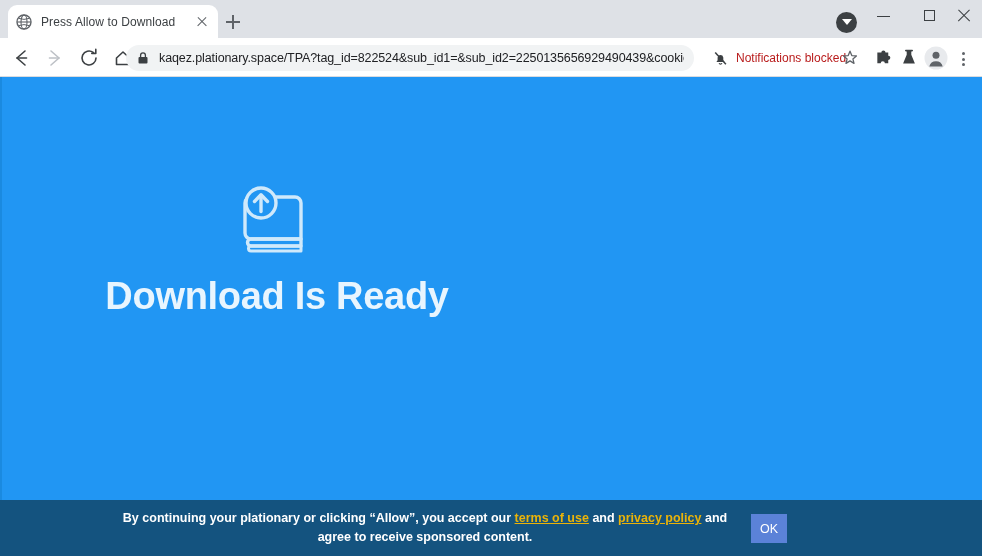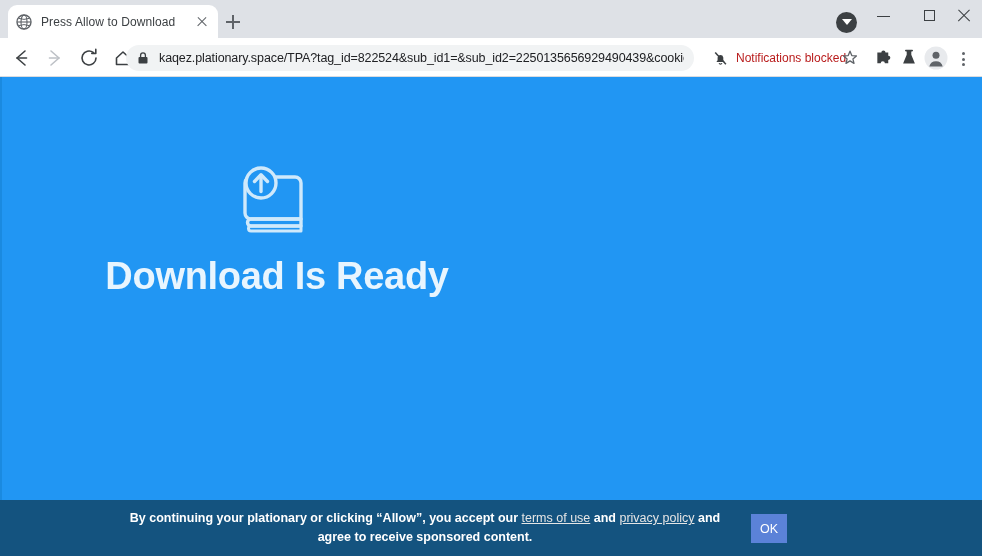--- a/index.html
+++ b/index.html
@@ -230,21 +230,21 @@
   }
 
   #hero {
     position: absolute;
     left: 0; top: 0;
     width: 554px; height: 423px;
     display: flex;
     flex-direction: column;
     align-items: center;
     justify-content: flex-start;
-    padding-top: 78px;
+    padding-top: 98px;
     box-sizing: border-box;
   }
   #download-book-icon {
     width: 86px; height: 86px;
     display: block;
   }
   #hero-title {
     margin-top: 14px;
     font-size: 38px;
     font-weight: bold;
@@ -273,23 +273,23 @@
     position: absolute;
     left: 120px; top: 9px;
     width: 610px;
     text-align: center;
     font-size: 12.5px;
     font-weight: bold;
     color: #ffffff;
     line-height: 19px;
   }
   #consent-text a {
-    color: #e5e5e5;
+    color: #eab308;
     text-decoration: underline;
-    font-weight: normal;
+    font-weight: bold;
   }
   #consent-ok {
     position: absolute;
     left: 751px; top: 14px;
     width: 36px; height: 29px;
     background: #5b82d8;
     border: none;
     color: #ffffff;
     font-size: 12.5px;
     font-family: "Liberation Sans", sans-serif;

